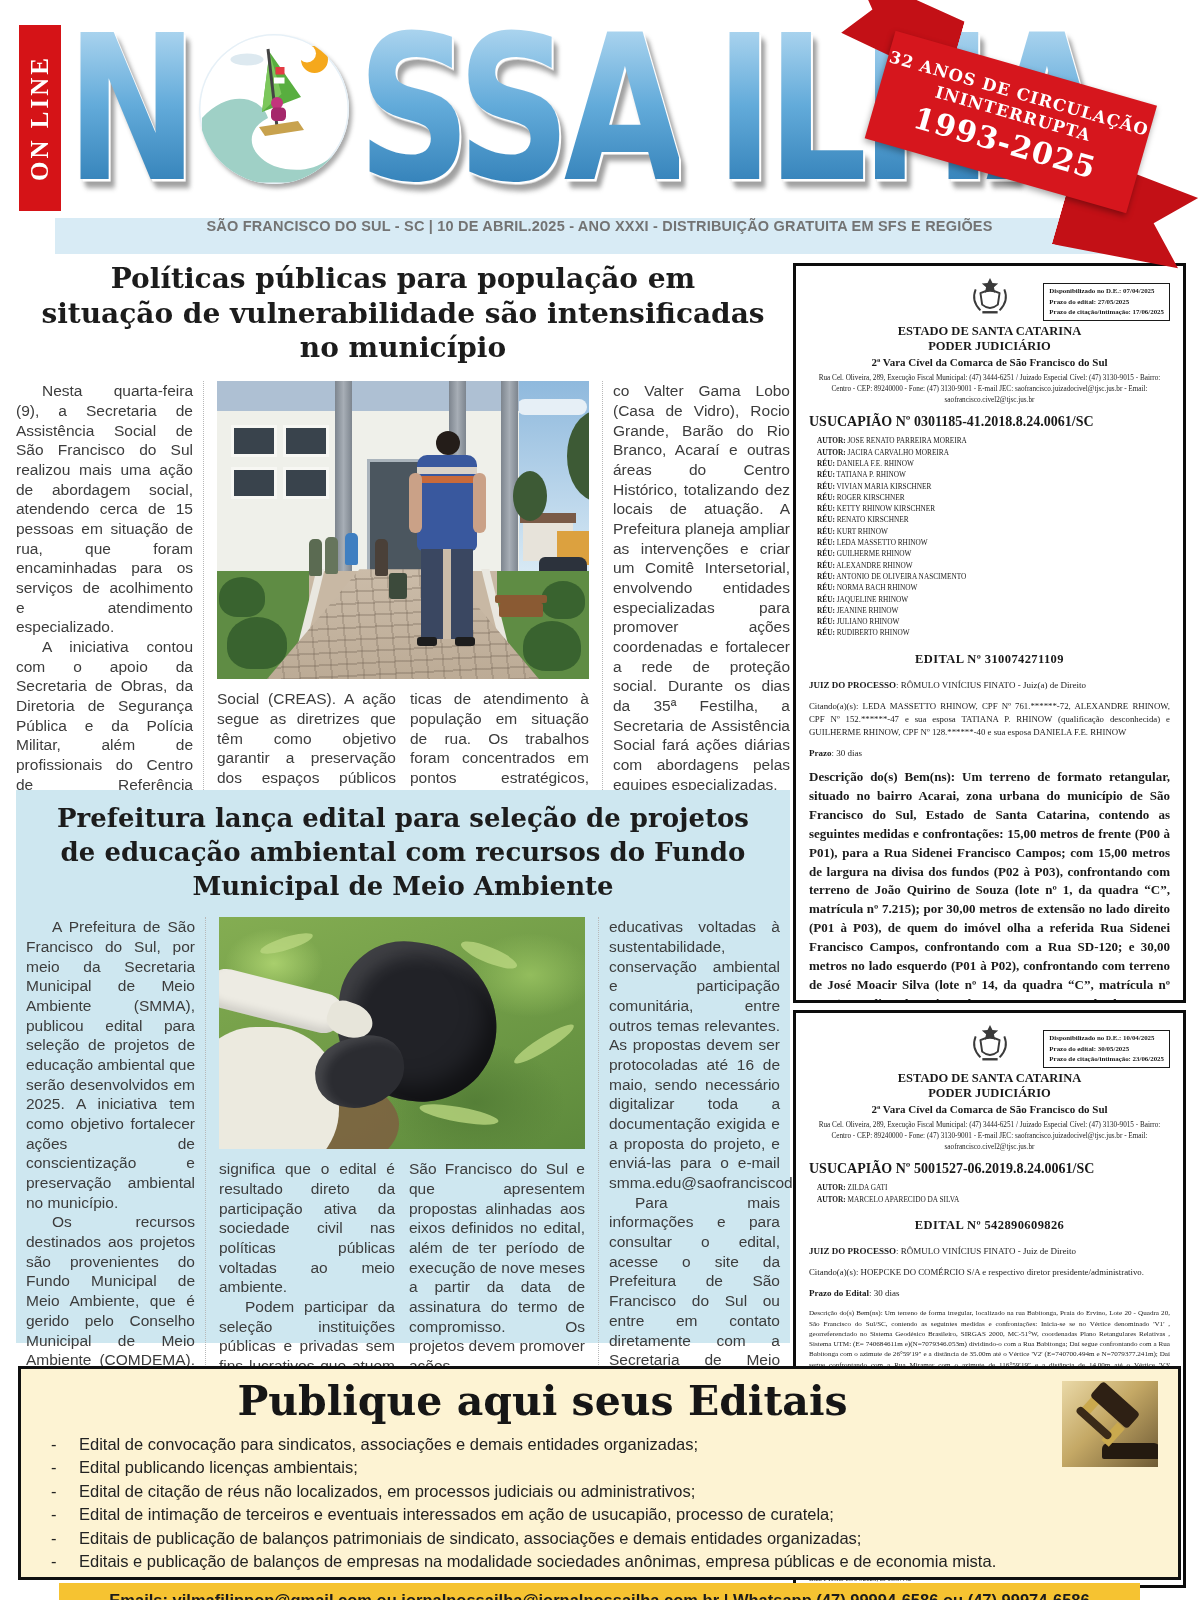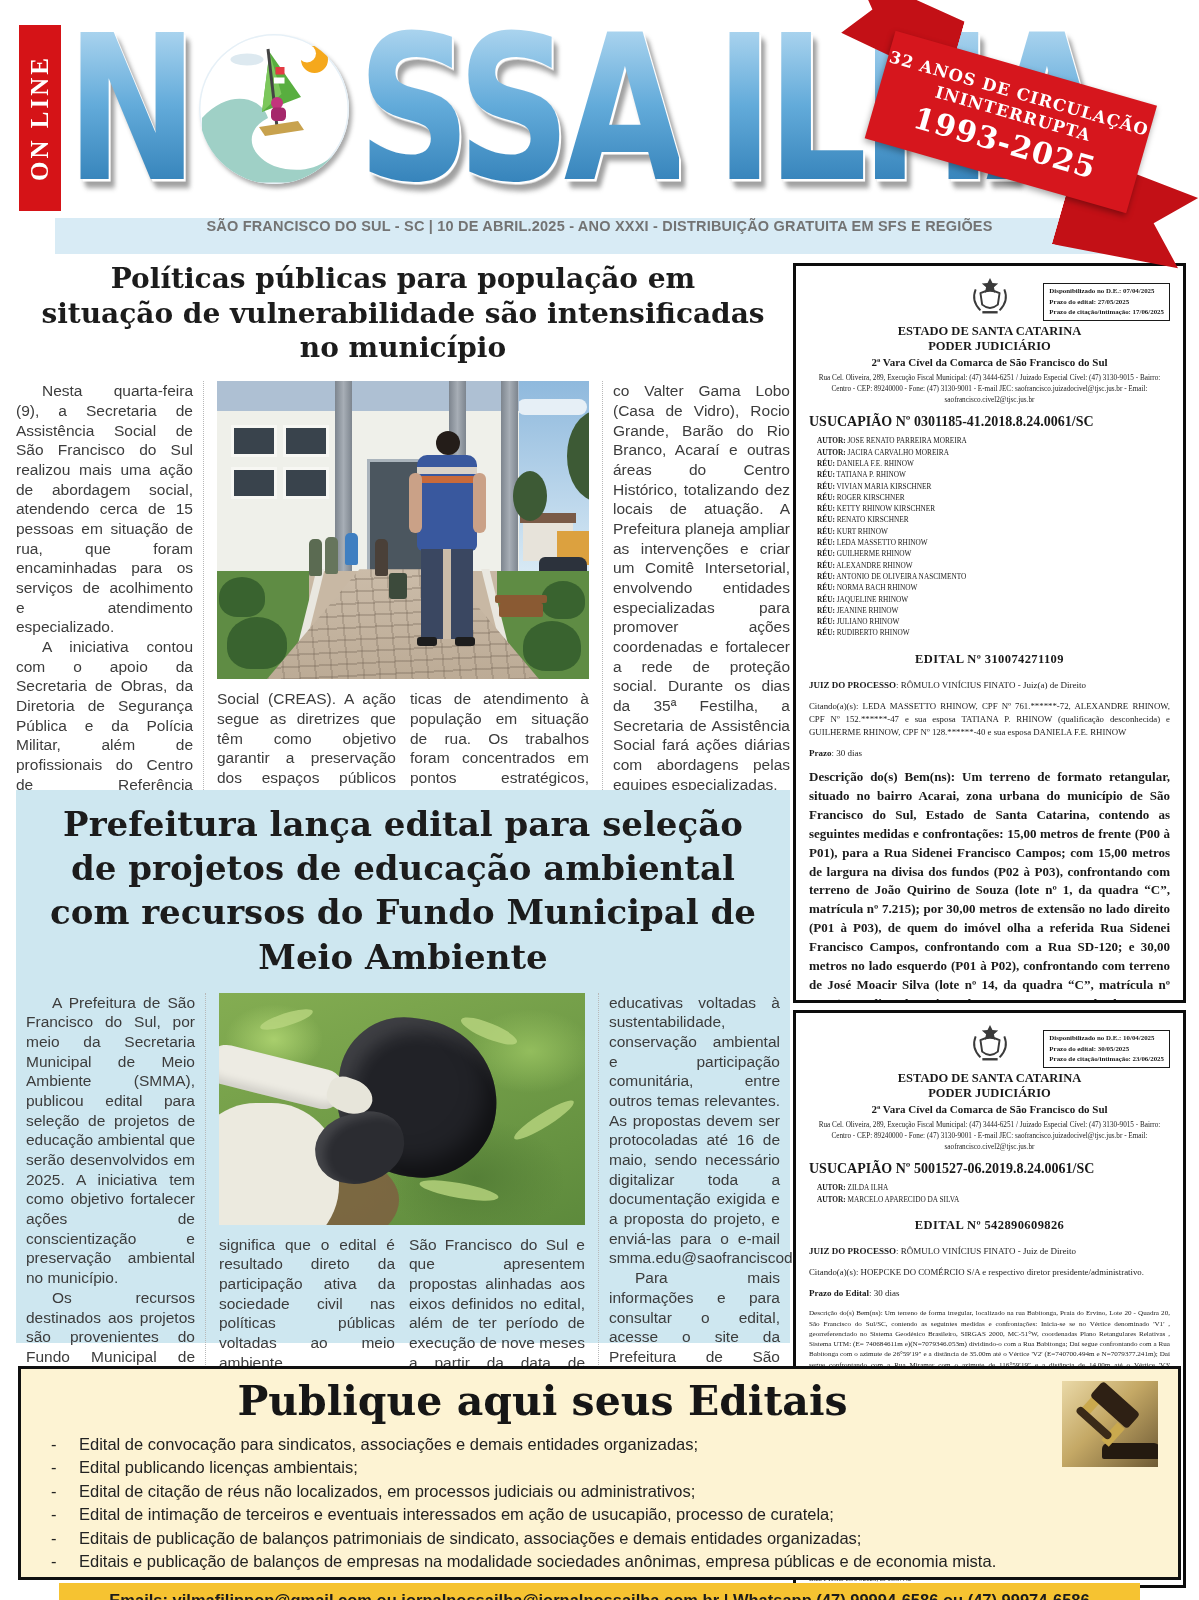--- a/index.html
+++ b/index.html
@@ -49,21 +49,21 @@
   .colA{width:188px;border-right:1px dotted #b8b8b8;padding-right:10px;box-sizing:border-box;}
   .colD{width:188px;border-left:1px dotted #b8b8b8;padding-left:10px;box-sizing:border-box;}
   .mid{width:372px;}
   .mid-cols{display:flex;gap:14px;margin-top:10px;}
   .mid-col{width:179px;}
   .bt p{margin:0;font-size:15.5px;line-height:1.27;text-align:justify;color:#3c3c3c;}
   .bt p.ind{text-indent:26px;}
 
   .a2{position:absolute;left:16px;top:790px;width:774px;height:553px;background:#cee7f0;
       box-sizing:border-box;padding:12px 10px 10px;}
-  .a2 .hl{text-align:center;font-size:34px;line-height:1.3;margin:0 10px 14px;}
+  .a2 .hl{text-align:center;font-size:26px;line-height:1.3;margin:0 10px 14px;}
   .a2 .colA{width:182px;} .a2 .colD{width:182px;} .a2 .mid{width:366px;}
   .a2 .mid-col{width:176px;}
 
   
   .photo1{position:relative;width:372px;height:298px;overflow:hidden;background:#cbbba8;}
   .p1-sky{position:absolute;left:0;top:0;width:100%;height:195px;
           background:linear-gradient(180deg,#8fb9dd,#d9eaf5);}
   .p1-cloud{position:absolute;width:70px;height:16px;border-radius:10px;background:#eef4f8;opacity:.9;}
   .p1-building{position:absolute;left:0;top:0;width:302px;height:192px;background:#eff0ea;}
   .p1-band{position:absolute;left:0;top:0;width:302px;height:30px;background:#aec0d3;}
@@ -468,21 +468,21 @@
     </div>
     <div class="ed-h1">ESTADO DE SANTA CATARINA</div>
     <div class="ed-h2">PODER JUDICIÁRIO</div>
     <div class="ed-h3">2ª Vara Cível da Comarca de São Francisco do Sul</div>
     <div class="ed-addr">Rua Cel. Oliveira, 289, Execução Fiscal Municipal: (47) 3444-6251 / Juizado Especial Cível: (47) 3130-9015 - Bairro: Centro - CEP: 89240000 - Fone: (47) 3130-9001 - E-mail JEC: saofrancisco.juizadocivel@tjsc.jus.br - Email: saofrancisco.civel2@tjsc.jus.br</div>
     <div class="ed-proc">USUCAPIÃO Nº 5001527-06.2019.8.24.0061/SC</div>
     <div>
 
         <div class="ed-party">
           <span class="b">AUTOR:</span>
-          <span>ZILDA ILHA</span>
+          <span>ZILDA GATI</span>
         </div>
 
         <div class="ed-party">
           <span class="b">AUTOR:</span>
           <span>MARCELO APARECIDO DA SILVA</span>
         </div>
       </div>
     <div class="ed-edno">EDITAL Nº 542890609826</div>
     <div class="ed-line">
       <span class="b">JUIZ DO PROCESSO</span><span>: RÔMULO VINÍCIUS FINATO - Juiz de Direito</span>

